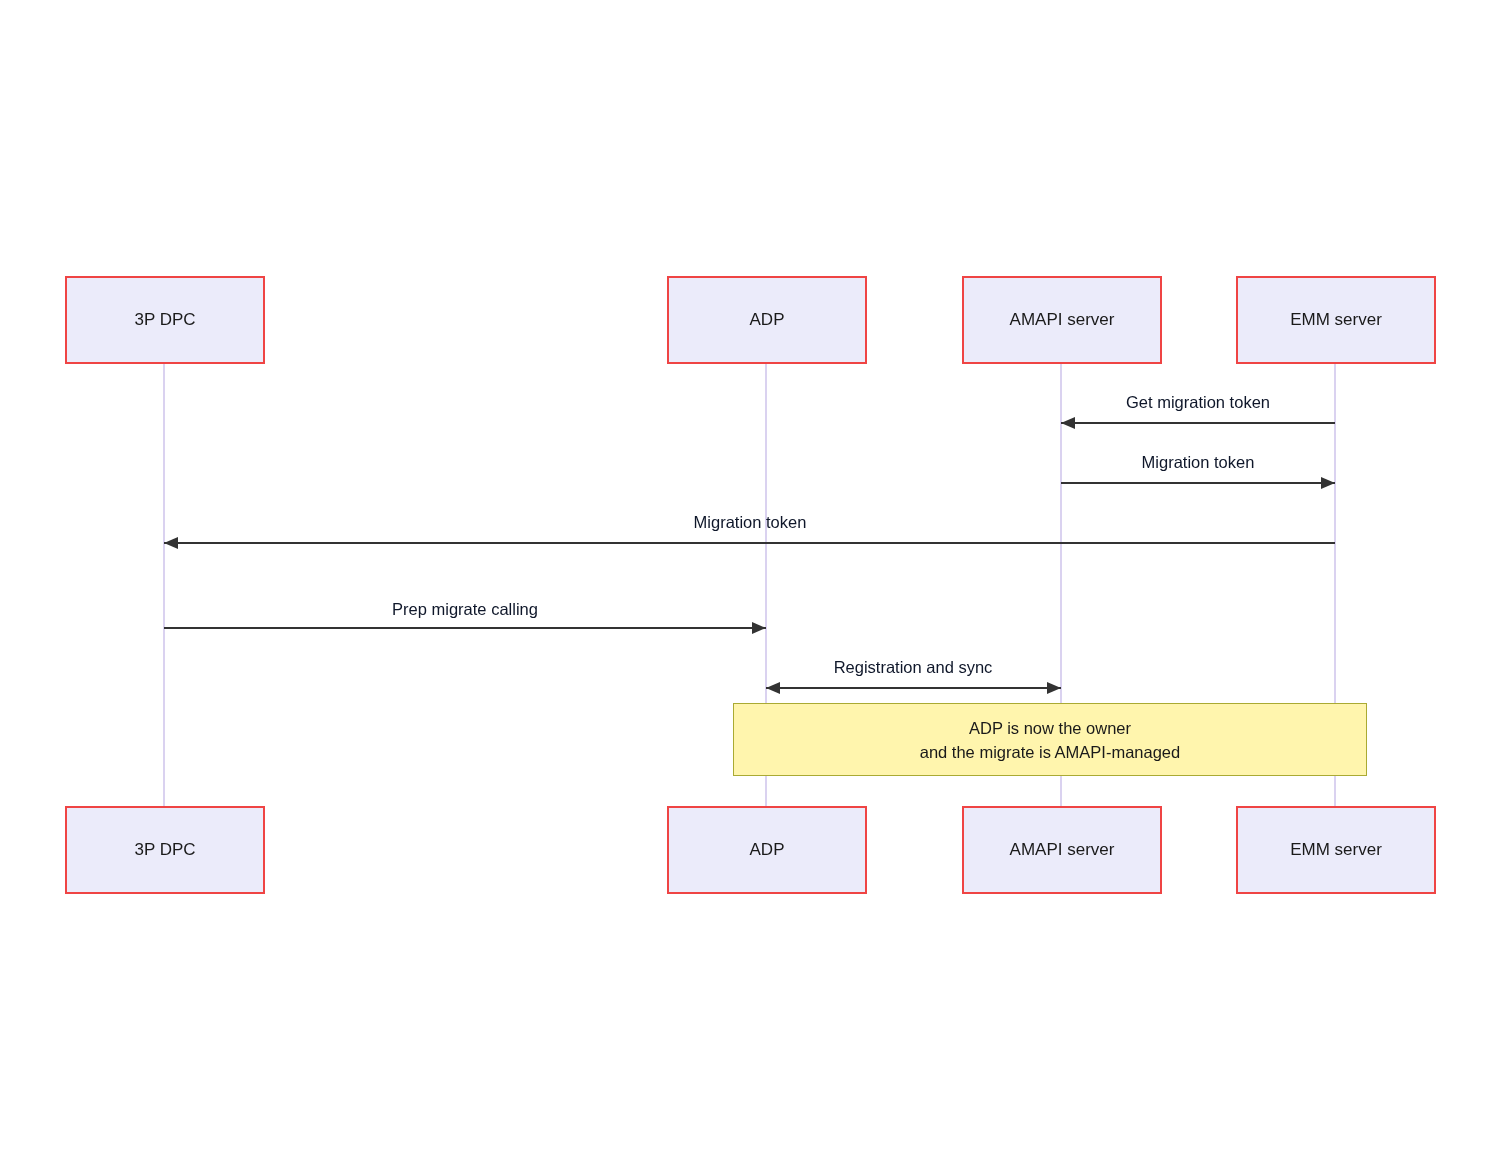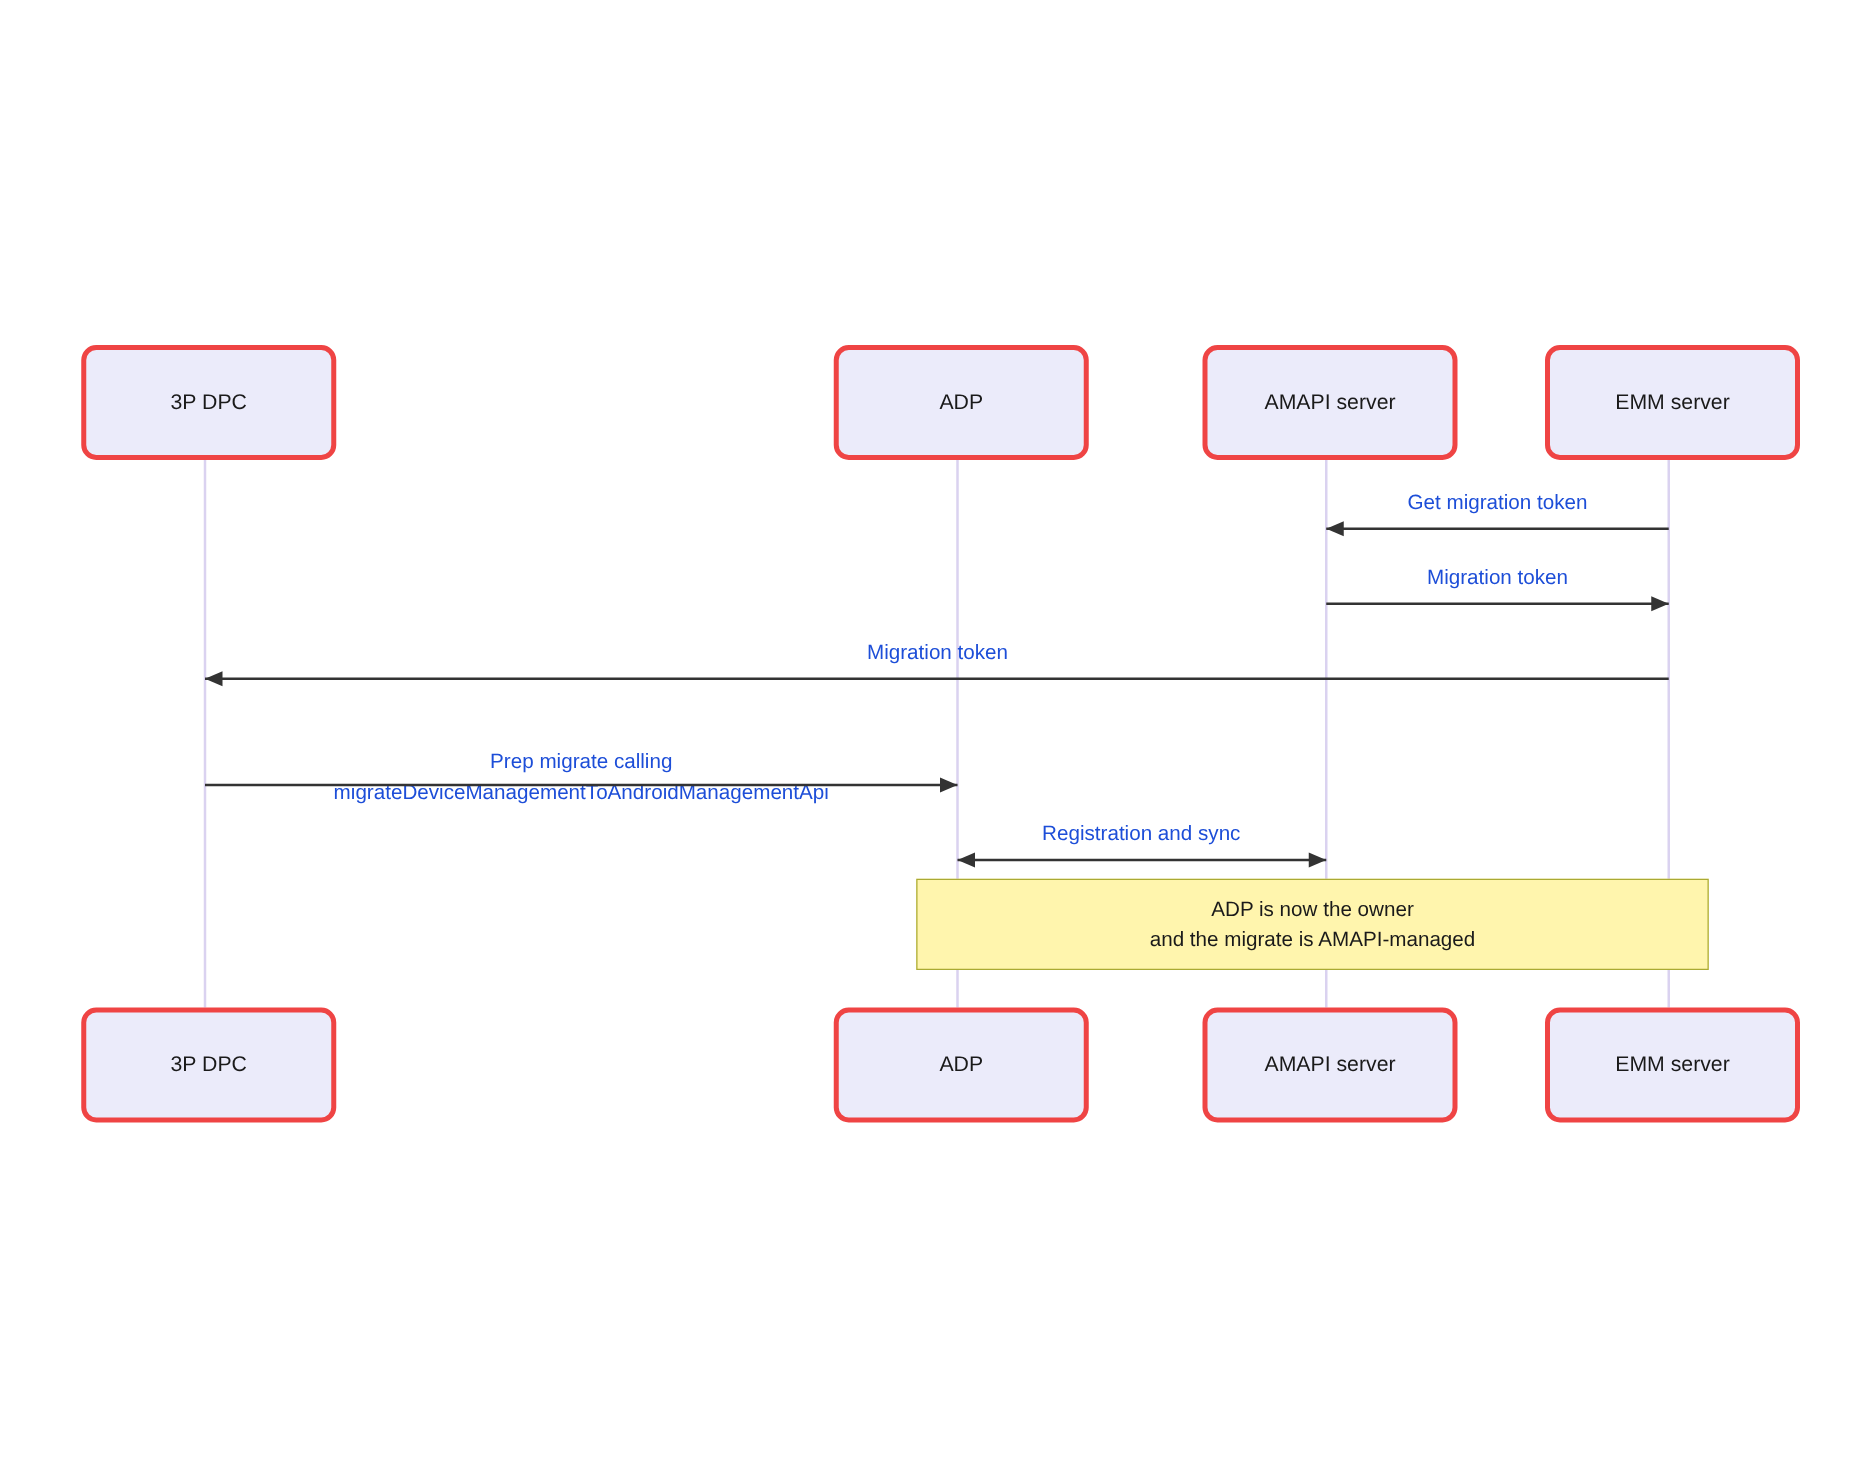--- a/index.html
+++ b/index.html
@@ -14,43 +14,43 @@
     width: 1500px;
     height: 1169px;
     background: #ffffff;
     overflow: hidden;
   }
   .actor-box {
     position: absolute;
     width: 196px;
     height: 84px;
     background: #ebebfa;
-    border: 4px solid #ef4444;
-    border-radius: 12px;
+    border: 2px solid #ef4444;
+    border-radius: 0;
     display: flex;
     align-items: center;
     justify-content: center;
     font-size: 17px;
     color: #1a1a1a;
     box-sizing: content-box;
   }
   .lifeline {
     position: absolute;
     width: 2px;
     top: 362px;
     height: 444px;
     background: #dad2f0;
   }
   .msg-label {
     position: absolute;
     transform: translateX(-50%);
     white-space: nowrap;
     font-size: 16.5px;
     line-height: 24px;
-    color: #1d4ed8;
+    color: #0f172a;
     text-align: center;
   }
   .msg-label.two-line { line-height: 25px; }
   .arrow {
     position: absolute;
     height: 2px;
     background: #333333;
   }
   .head-left {
     position: absolute;
@@ -123,21 +123,20 @@
     <div class="head-right"></div>
   </div>
 
   <div class="msg-label" style="left:750px; top:510px;">Migration token</div>
   <div class="arrow" style="left:164px; top:542px; width:1171px;">
     <div class="head-left"></div>
   </div>
 
   <div class="msg-label two-line" style="left:465px; top:573px;margin-top:24px;">
     <div>Prep migrate calling</div>
-    <div>migrateDeviceManagementToAndroidManagementApi</div>
   </div>
   <div class="arrow" style="left:164px; top:627px; width:602px;">
     <div class="head-right"></div>
   </div>
 
   <div class="msg-label" style="left:913px; top:655px;">Registration and sync</div>
   <div class="arrow" style="left:766px; top:687px; width:295px;">
     <div class="head-left"></div>
     <div class="head-right"></div>
   </div>

